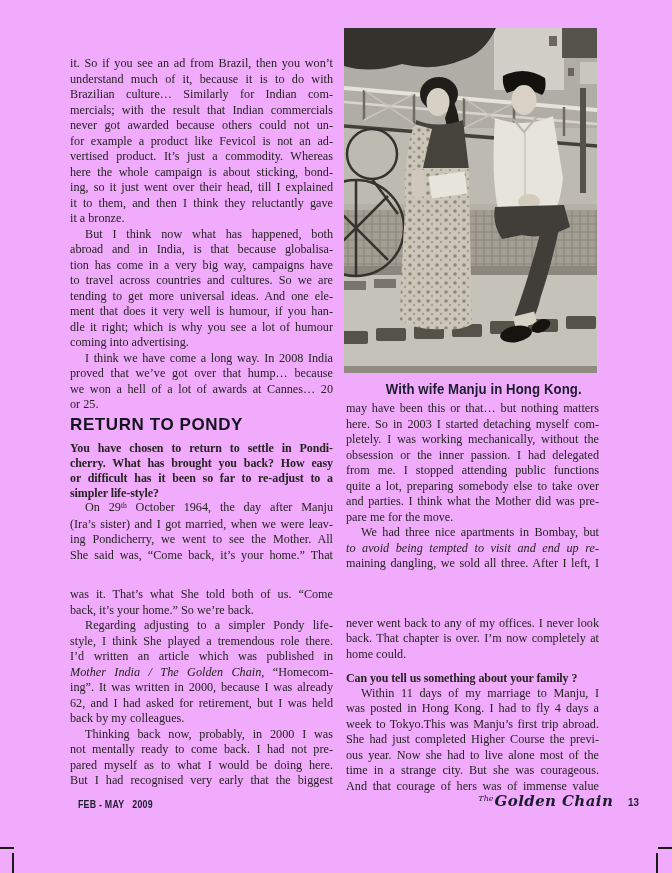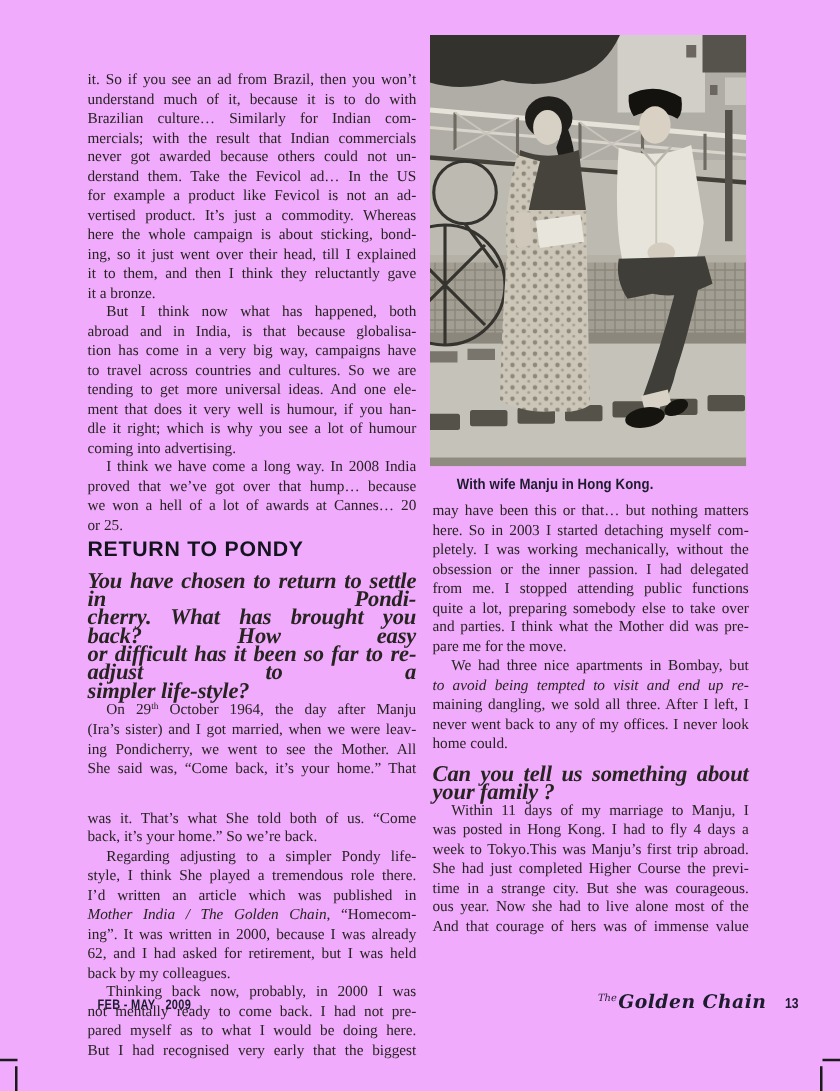--- a/index.html
+++ b/index.html
@@ -19,44 +19,44 @@
   .line{
     font-size:12.2px;
     line-height:15.5px;
     text-align:justify;
     text-align-last:justify;
     white-space:nowrap;
   }
   .line.end{text-align-last:left;}
   .line.indent{text-indent:15px;}
   .question .line{
-    font-weight:700;font-style:italic;
-    font-size:18px;line-height:14.7px;
+    font-weight:700;
+    font-size:12px;line-height:14.7px;
     letter-spacing:-0.1px;
   }
   .question{margin-top:9px;}
   .heading{
     font-family:"Liberation Sans", sans-serif;
     font-weight:700;
     font-size:17px;line-height:15.9px;
     letter-spacing:0.6px;
     color:#14141f;
     margin:4px 0 9px 0;
   }
   .i{font-style:italic;}
   .sup{font-size:0.62em;position:relative;top:-0.45em;}
   
   .photo-block{position:absolute;left:344px;top:28px;width:253px;margin:0;}
   .photo-block svg{display:block;}
   .caption{
     margin-top:7px;
-    text-align:left;
+    text-align:center;
     font-family:"Liberation Sans", sans-serif;
     font-weight:700;
-    font-size:12px;
+    font-size:15px;
     color:#1c1c2e;
     letter-spacing:0.1px;
   }
   .caption .cond{display:inline-block;transform:scaleX(0.88);transform-origin:right center;}
   
   .footer-left{
     position:absolute;left:78px;top:798px;
     font-family:"Liberation Sans", sans-serif;
     font-weight:700;font-size:11px;color:#1c1c2e;
   }
@@ -94,21 +94,20 @@
 
 <div class="page">
 
   <div class="col col-left">
       <div class="para">
         <div class="line" style="white-space: normal;"><span>it. So if you see an ad from Brazil, then you won’t</span></div>
         <div class="line" style="white-space: normal;"><span>understand much of it, because it is to do with</span></div>
         <div class="line" style="white-space: normal;"><span>Brazilian culture… Similarly for Indian com-</span></div>
         <div class="line" style="white-space: normal;"><span>mercials; with the result that Indian commercials</span></div>
         <div class="line" style="white-space: normal;"><span>never got awarded because others could not un-</span></div>
-        <div class="line" style="white-space: normal;"><span>derstand them. Take the Fevicol ad… In the US</span></div>
         <div class="line" style="white-space: normal;"><span>for example a product like Fevicol is not an ad-</span></div>
         <div class="line" style="white-space: normal;"><span>vertised product. It’s just a commodity. Whereas</span></div>
         <div class="line" style="white-space: normal;"><span>here the whole campaign is about sticking, bond-</span></div>
         <div class="line" style="white-space: normal;"><span>ing, so it just went over their head, till I explained</span></div>
         <div class="line" style="white-space: normal;"><span>it to them, and then I think they reluctantly gave</span></div>
         <div class="line end" style="white-space: normal;"><span>it a bronze.</span></div>
       </div>
       <div class="para">
         <div class="line indent" style="white-space: normal;"><span>But I think now what has happened, both</span></div>
         <div class="line" style="white-space: normal;"><span>abroad and in India, is that because globalisa-</span></div>
@@ -245,33 +244,34 @@
         <div class="line" style="white-space: normal;"><span>obsession or the inner passion. I had delegated</span></div>
         <div class="line" style="white-space: normal;"><span>from me. I stopped attending public functions</span></div>
         <div class="line" style="white-space: normal;"><span>quite a lot, preparing somebody else to take over</span></div>
         <div class="line" style="white-space: normal;"><span>and parties. I think what the Mother did was pre-</span></div>
         <div class="line end" style="white-space: normal;"><span>pare me for the move.</span></div>
       </div>
       <div class="para">
         <div class="line indent" style="white-space: normal;"><span>We had three nice apartments in Bombay, but</span></div>
         <div class="line" style="white-space: normal; font-style: italic;"><span>to avoid being tempted to visit and end up re-</span></div>
         <div class="line" style="white-space: normal;"><span>maining dangling, we sold all three. After I left, I</span></div>
-        <div class="line" style="white-space: normal;"><span>never went back to any of my offices. I never look</span></div>
+        <div class="line" style="white-space: normal; margin-top: 44px;"><span>never went back to any of my offices. I never look</span></div>
+        <div class="line" style="white-space: normal;"><span>back. That chapter is over. I’m now completely at</span></div>
         <div class="line end" style="white-space: normal;"><span>home could.</span></div>
       </div>
       <div class="question">
         <div class="line end" style="white-space: normal;"><span>Can you tell us something about your family ?</span></div>
       </div>
       <div class="para">
         <div class="line indent" style="white-space: normal;"><span>Within 11 days of my marriage to Manju, I</span></div>
         <div class="line" style="white-space: normal;"><span>was posted in Hong Kong. I had to fly 4 days a</span></div>
         <div class="line" style="white-space: normal;"><span>week to Tokyo.This was Manju’s first trip abroad.</span></div>
         <div class="line" style="white-space: normal;"><span>She had just completed Higher Course the previ-</span></div>
+        <div class="line" style="white-space: normal;"><span>ous year. Now she had to live alone most of the</span></div>
         <div class="line" style="white-space: normal;"><span>time in a strange city. But she was courageous.</span></div>
-        <div class="line" style="white-space: normal;"><span>ous year. Now she had to live alone most of the</span></div>
         <div class="line" style="white-space: normal;"><span>And that courage of hers was of immense value</span></div>
       </div>
     </div>
 
   <div class="footer-left">
     <span class="cond"><span>FEB - MAY</span><span class="yr">2009</span></span>
   </div>
   <div class="footer-right">
     <span class="the">The</span><span class="script">Golden Chain</span><span class="pg">13</span>
   </div>

